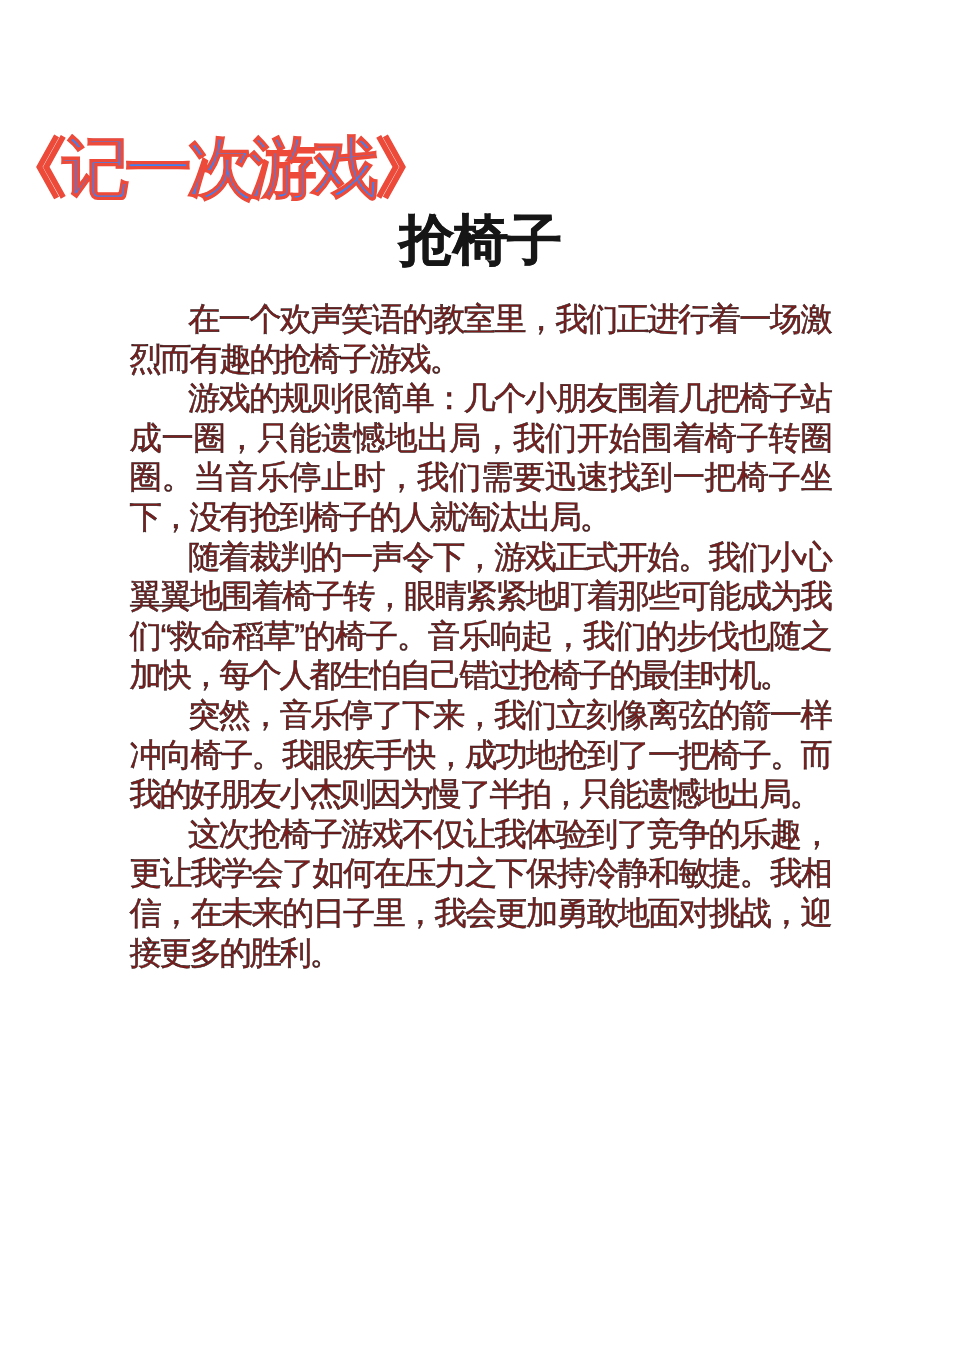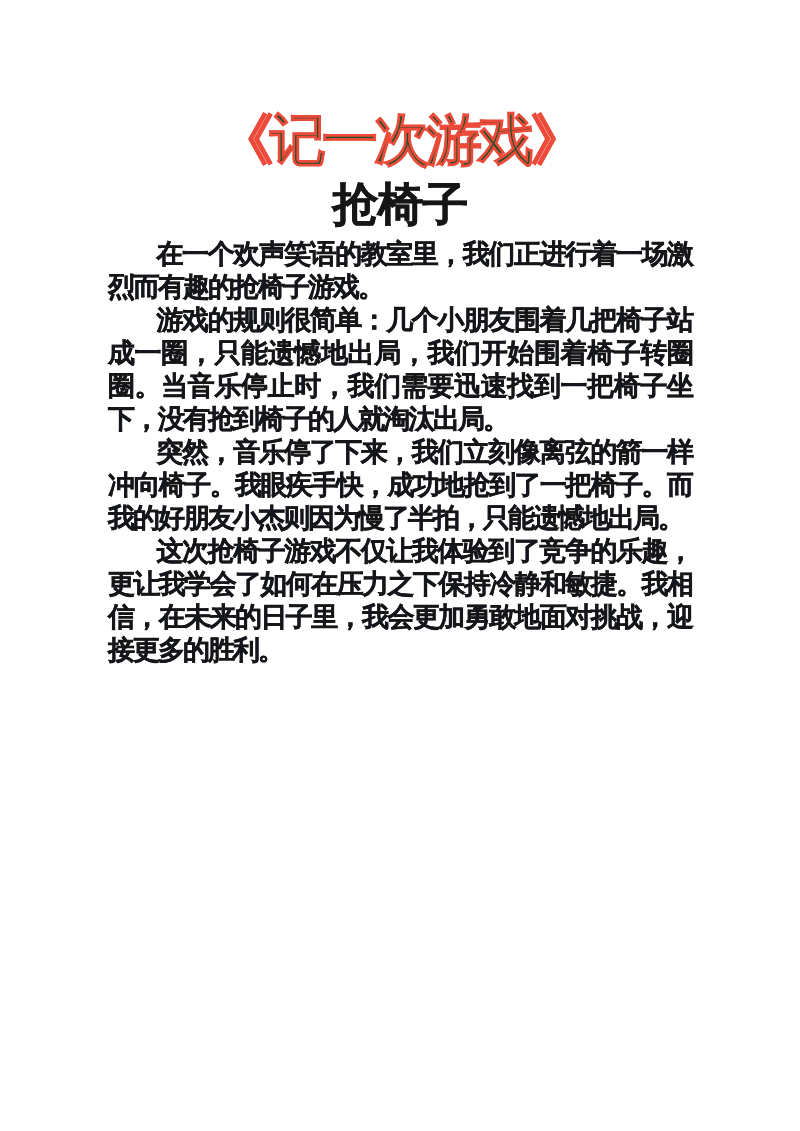--- a/index.html
+++ b/index.html
@@ -12,47 +12,47 @@
     width: 800px;
     height: 1131px;
     margin: 0 auto;
     background: #ffffff;
     overflow: hidden;
     font-family: "Liberation Sans", "DejaVu Sans", sans-serif;
   }
   .essay-title {
     margin: 106px 0 0 0;
     padding: 0;
-    text-align: center;
     font-size: 56px;
     line-height: 1.2;
     font-weight: 900;
     letter-spacing: -4px;
-    color: #14532d;
+    color: #3b82f6;
     
     -webkit-text-stroke: 1px #ed4a39;
   }
   .essay-subtitle {
     margin: 6px 0 0 0;
     padding: 0;
     text-align: center;
     font-size: 46px;
     line-height: 1.1;
     font-weight: 900;
     letter-spacing: -1px;
     color: #161616;
+    font-family: Liberation Mono, monospace;
     -webkit-text-stroke: 0.5px #161616;
   }
   .essay-body {
     width: 584px;
-    margin: 8px auto 0 auto;
-    color: #0f172a;
+    margin: 20px auto 0 auto;
+    color: #7f1d1d;
     font-size: 27px;
     line-height: 33px;
-    font-weight: 700;
+    font-weight: 400;
     letter-spacing: -2px;
     text-align: justify;
     -webkit-text-stroke: 0.4px #161616;
   }
   .essay-body p {
     margin: 0;
     padding: 0;
     text-indent: 1.8em;
   }
 </style>
@@ -60,16 +60,17 @@
 <body>
 
 <div class="page">
   <h1 class="essay-title">《记一次游戏》</h1>
 
   <h2 class="essay-subtitle">抢椅子</h2>
 
   <div class="essay-body">
     <p>在一个欢声笑语的教室里，我们正进行着一场激烈而有趣的抢椅子游戏。</p>
     <p>游戏的规则很简单：几个小朋友围着几把椅子站成一圈，只能遗憾地出局，我们开始围着椅子转圈圈。当音乐停止时，我们需要迅速找到一把椅子坐下，没有抢到椅子的人就淘汰出局。</p>
+    <p>随着裁判的一声令下，游戏正式开始。我们小心翼翼地围着椅子转，眼睛紧紧地盯着那些可能成为我们“救命稻草”的椅子。音乐响起，我们的步伐也随之加快，每个人都生怕自己错过抢椅子的最佳时机。</p>
     <p>突然，音乐停了下来，我们立刻像离弦的箭一样冲向椅子。我眼疾手快，成功地抢到了一把椅子。而我的好朋友小杰则因为慢了半拍，只能遗憾地出局。</p>
     <p>这次抢椅子游戏不仅让我体验到了竞争的乐趣，更让我学会了如何在压力之下保持冷静和敏捷。我相信，在未来的日子里，我会更加勇敢地面对挑战，迎接更多的胜利。</p>
   </div>
 </div>
 
 </body></html>

